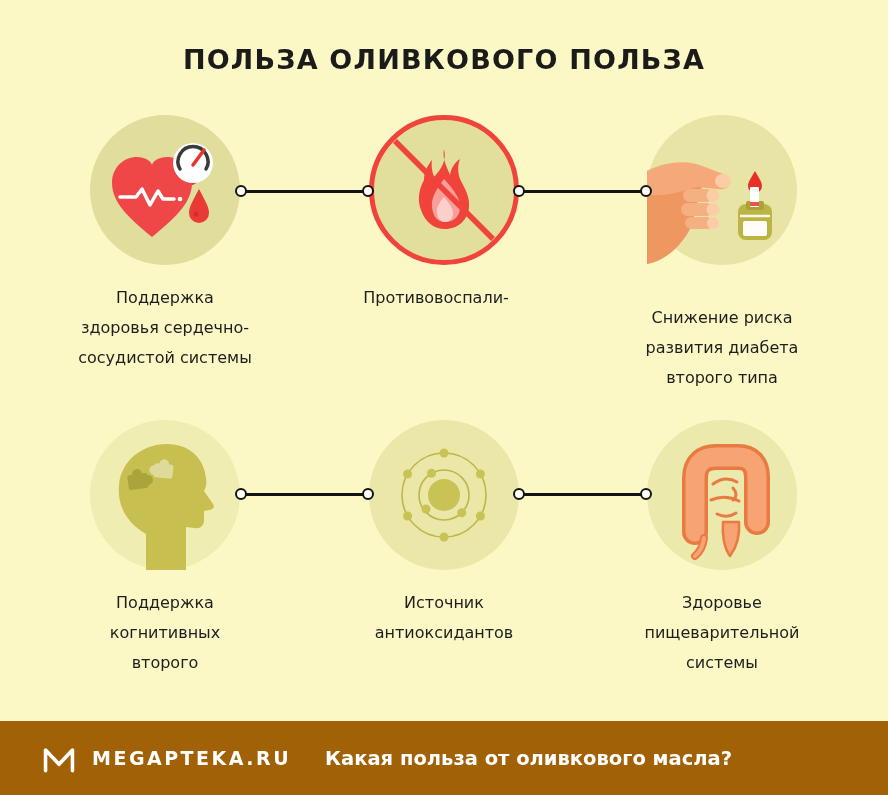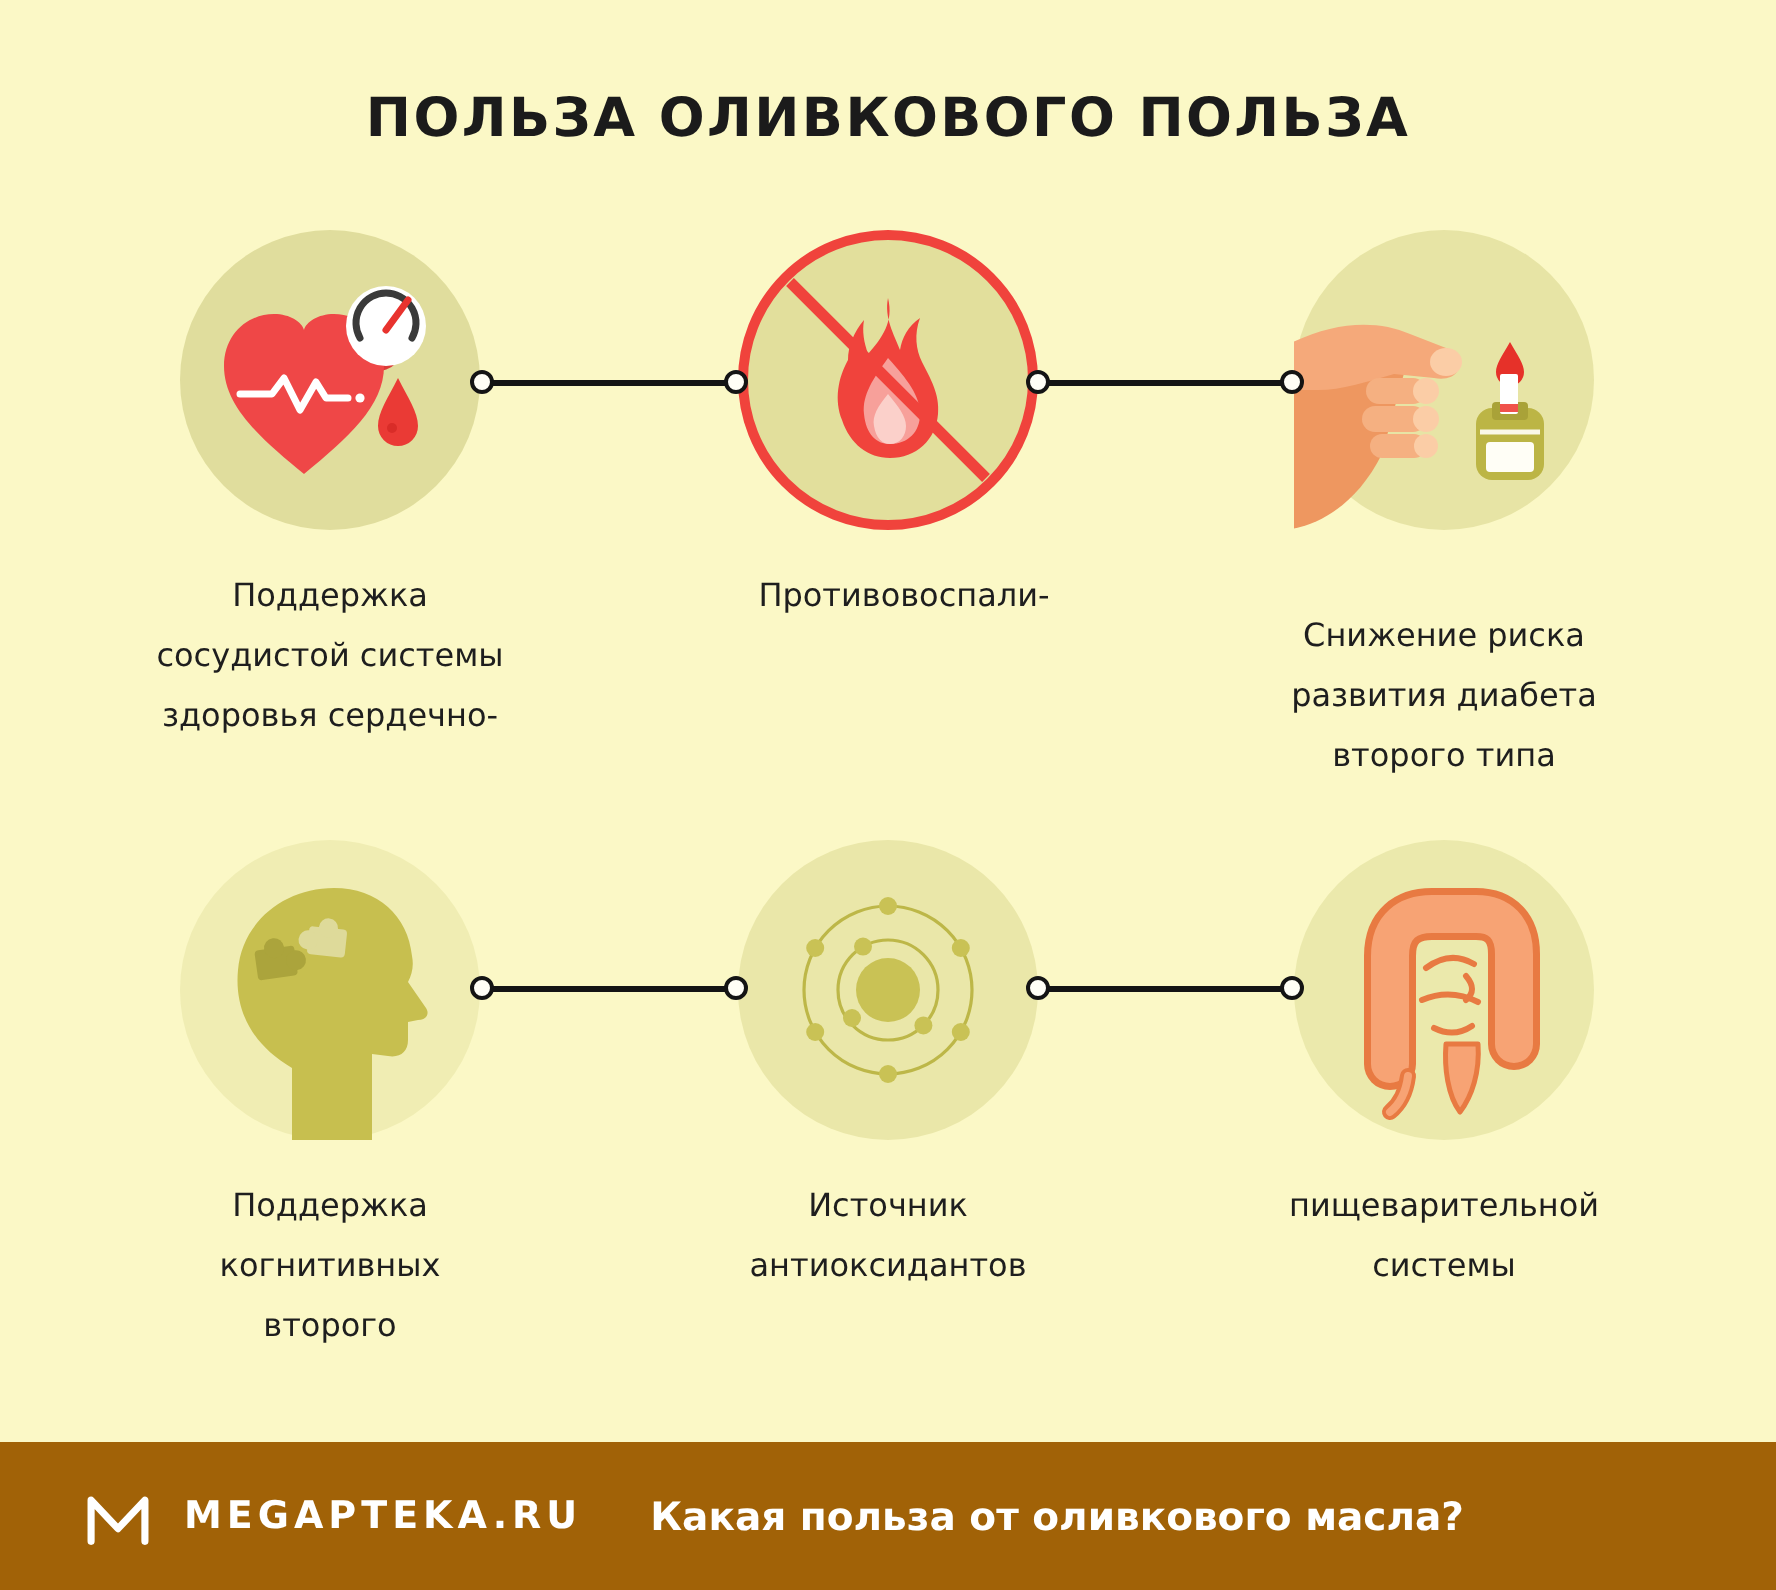--- a/index.html
+++ b/index.html
@@ -30,21 +30,21 @@
   .conn-node {
     position:absolute; width:8px; height:8px; border-radius:50%;
     background:#FFFEF6; border:2.5px solid #141414;
   }
   .label {
     position:absolute; width:300px; text-align:center;
     font-size:16px; font-weight:500; color:#1E1E1E; line-height:30px;
   }
   .label div { white-space:nowrap; }
   .l1 { left:15px;  top:283px; }
-  .l2 { left:302px; top:283px; }
+  .l2 { left:286px; top:283px; }
   .l3 { left:572px; top:283px;margin-top:20px; }
   .l4 { left:15px;  top:588px; }
   .l5 { left:294px; top:588px; }
   .l6 { left:572px; top:588px; }
   .footer {
     position:absolute; left:0; top:721px; width:888px; height:74px;
     background:#a16207; display:flex; align-items:center; color:#FFFFFF;
   }
   .logo { margin-left:40px; flex:none; }
   .brand {
@@ -165,41 +165,42 @@
 
   <div class="conn-line" style="left:241px; top:492.5px;"></div>
   <div class="conn-line" style="left:519px; top:492.5px;"></div>
   <div class="conn-node" style="left:234.5px; top:487.5px;"></div>
   <div class="conn-node" style="left:361.5px; top:487.5px;"></div>
   <div class="conn-node" style="left:512.5px; top:487.5px;"></div>
   <div class="conn-node" style="left:639.5px; top:487.5px;"></div>
 
   <div class="label l1">
     <div>Поддержка</div>
+    <div>здоровья сердечно-</div>
     <div>сосудистой системы</div>
-    <div>здоровья сердечно-</div>
   </div>
   <div class="label l2">
     <div>Противовоспали-</div>
   </div>
   <div class="label l3">
     <div>Снижение риска</div>
     <div>развития диабета</div>
     <div>второго типа</div>
   </div>
   <div class="label l4">
     <div>Поддержка</div>
     <div>когнитивных</div>
     <div>второго</div>
   </div>
   <div class="label l5">
     <div>Источник</div>
     <div>антиоксидантов</div>
   </div>
   <div class="label l6">
+    <div>Здоровье</div>
     <div>пищеварительной</div>
     <div>системы</div>
   </div>
 
   <div class="footer">
     <svg class="logo" width="38" height="36" viewBox="0 0 48 44">
       <path d="M 7 38 V 12 L 24 30 L 41 12 V 38" fill="none" stroke="#FFFFFF" stroke-width="4.5" stroke-linecap="round" stroke-linejoin="round"></path>
     </svg>
     <div class="brand">MEGAPTEKA.RU</div>
     <div class="question">Какая польза от оливкового масла?</div>

